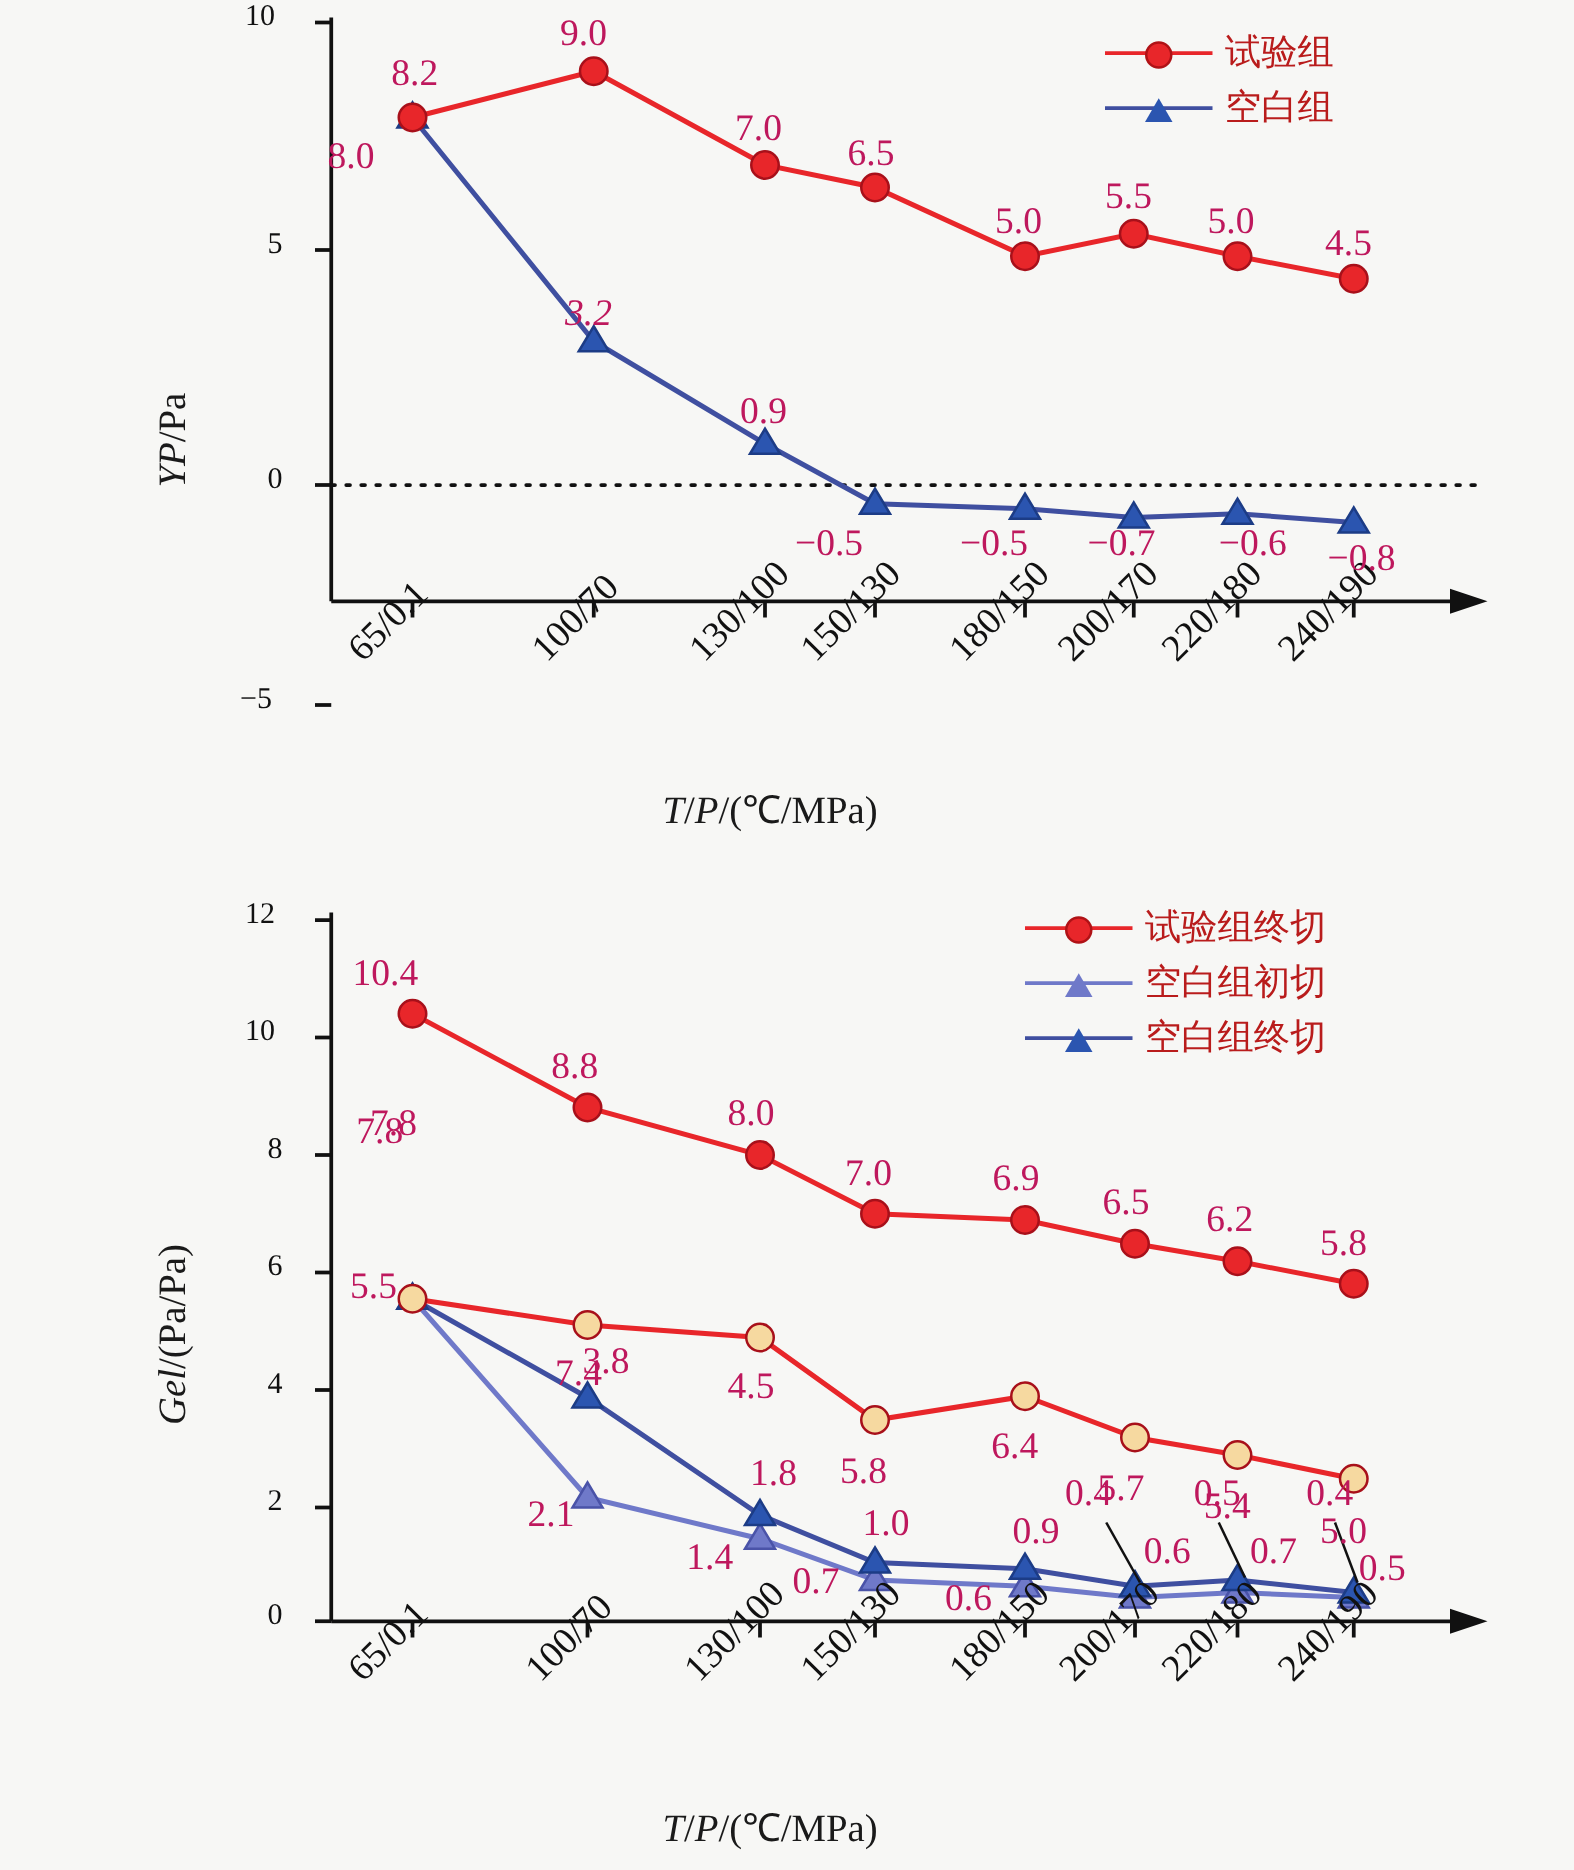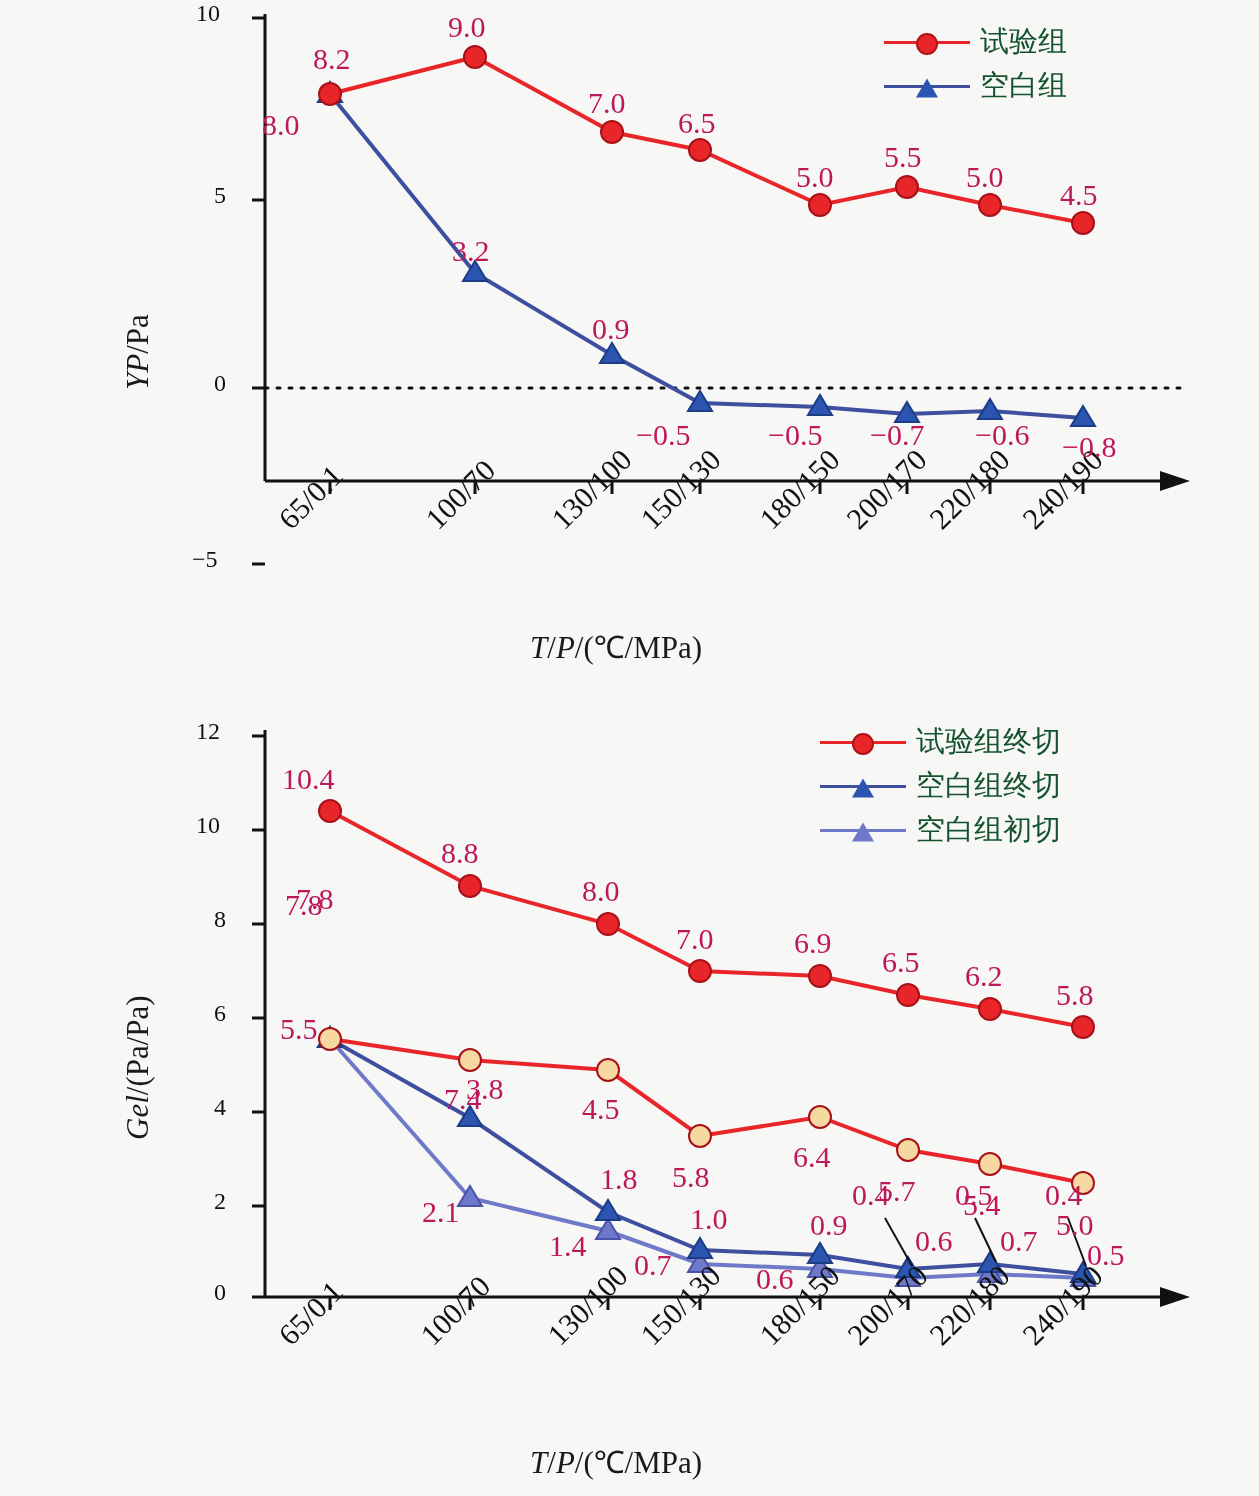--- a/index.html
+++ b/index.html
@@ -37,21 +37,21 @@
   }
   .y-title {
     transform-origin: 0 0;
     transform: rotate(-90deg);
   }
   .italic { font-style: italic; }
 
   .legend {
     position: absolute;
     font-size: 30px;
-    color: #14532d;
+    color: #b91c1c;
   }
   .legend-row {
     display: flex;
     align-items: center;
     height: 44px;
     white-space: nowrap;
   }
   .legend-line {
     width: 86px;
     height: 0;
@@ -183,21 +183,21 @@
   <div class="dlabel" style="left:313px; top:42px;">8.2</div>
   <div class="dlabel" style="left:448px; top:10px;">9.0</div>
   <div class="dlabel" style="left:588px; top:86px;">7.0</div>
   <div class="dlabel" style="left:678px; top:106px;">6.5</div>
   <div class="dlabel" style="left:796px; top:160px;">5.0</div>
   <div class="dlabel" style="left:884px; top:140px;">5.5</div>
   <div class="dlabel" style="left:966px; top:160px;">5.0</div>
   <div class="dlabel" style="left:1060px; top:178px;">4.5</div>
 
   <div class="dlabel" style="left:262px; top:108px;">8.0</div>
-  <div class="dlabel" style="left:452px; top:234px;">3.2</div>
+  <div class="dlabel" style="left:452px; top:234px;font-style:italic;">3.2</div>
   <div class="dlabel" style="left:592px; top:312px;">0.9</div>
   <div class="dlabel" style="left:636px; top:418px;">−0.5</div>
   <div class="dlabel" style="left:768px; top:418px;">−0.5</div>
   <div class="dlabel" style="left:870px; top:418px;">−0.7</div>
   <div class="dlabel" style="left:975px; top:418px;">−0.6</div>
   <div class="dlabel" style="left:1062px; top:430px;">−0.8</div>
 
   <div class="legend" style="left:884px; top:20px;">
     <div class="legend-row">
       <span class="legend-line" style="border-top-color:#e8262a;">
@@ -356,31 +356,31 @@
   <div class="dlabel" style="left:1045px; top:478px;">0.4</div>
 
   <div class="legend" style="left:820px; top:20px;">
     <div class="legend-row">
       <span class="legend-line" style="border-top-color:#e8262a;">
         <span class="legend-marker dot"></span>
       </span>
       <span class="legend-label">试验组终切</span>
     </div>
     <div class="legend-row">
+      <span class="legend-line" style="border-top-color:#6f79c9;">
+        <span class="legend-marker tri-light"></span>
+      </span>
+      <span class="legend-label">空白组初切</span>
+    </div>
+    <div class="legend-row">
       <span class="legend-line" style="border-top-color:#3f4fa0;">
         <span class="legend-marker tri"></span>
       </span>
       <span class="legend-label">空白组终切</span>
     </div>
-    <div class="legend-row">
-      <span class="legend-line" style="border-top-color:#6f79c9;">
-        <span class="legend-marker tri-light"></span>
-      </span>
-      <span class="legend-label">空白组初切</span>
-    </div>
   </div>
 
   <div class="axis-title y-title" style="left:120px; top:440px;">
     <span class="italic">Gel</span><span>/(Pa/Pa)</span>
   </div>
   <div class="axis-title" style="left:530px; top:740px;">
     <span class="italic">T</span><span>/</span><span class="italic">P</span><span>/(℃/MPa)</span>
   </div>
 </div>
 

